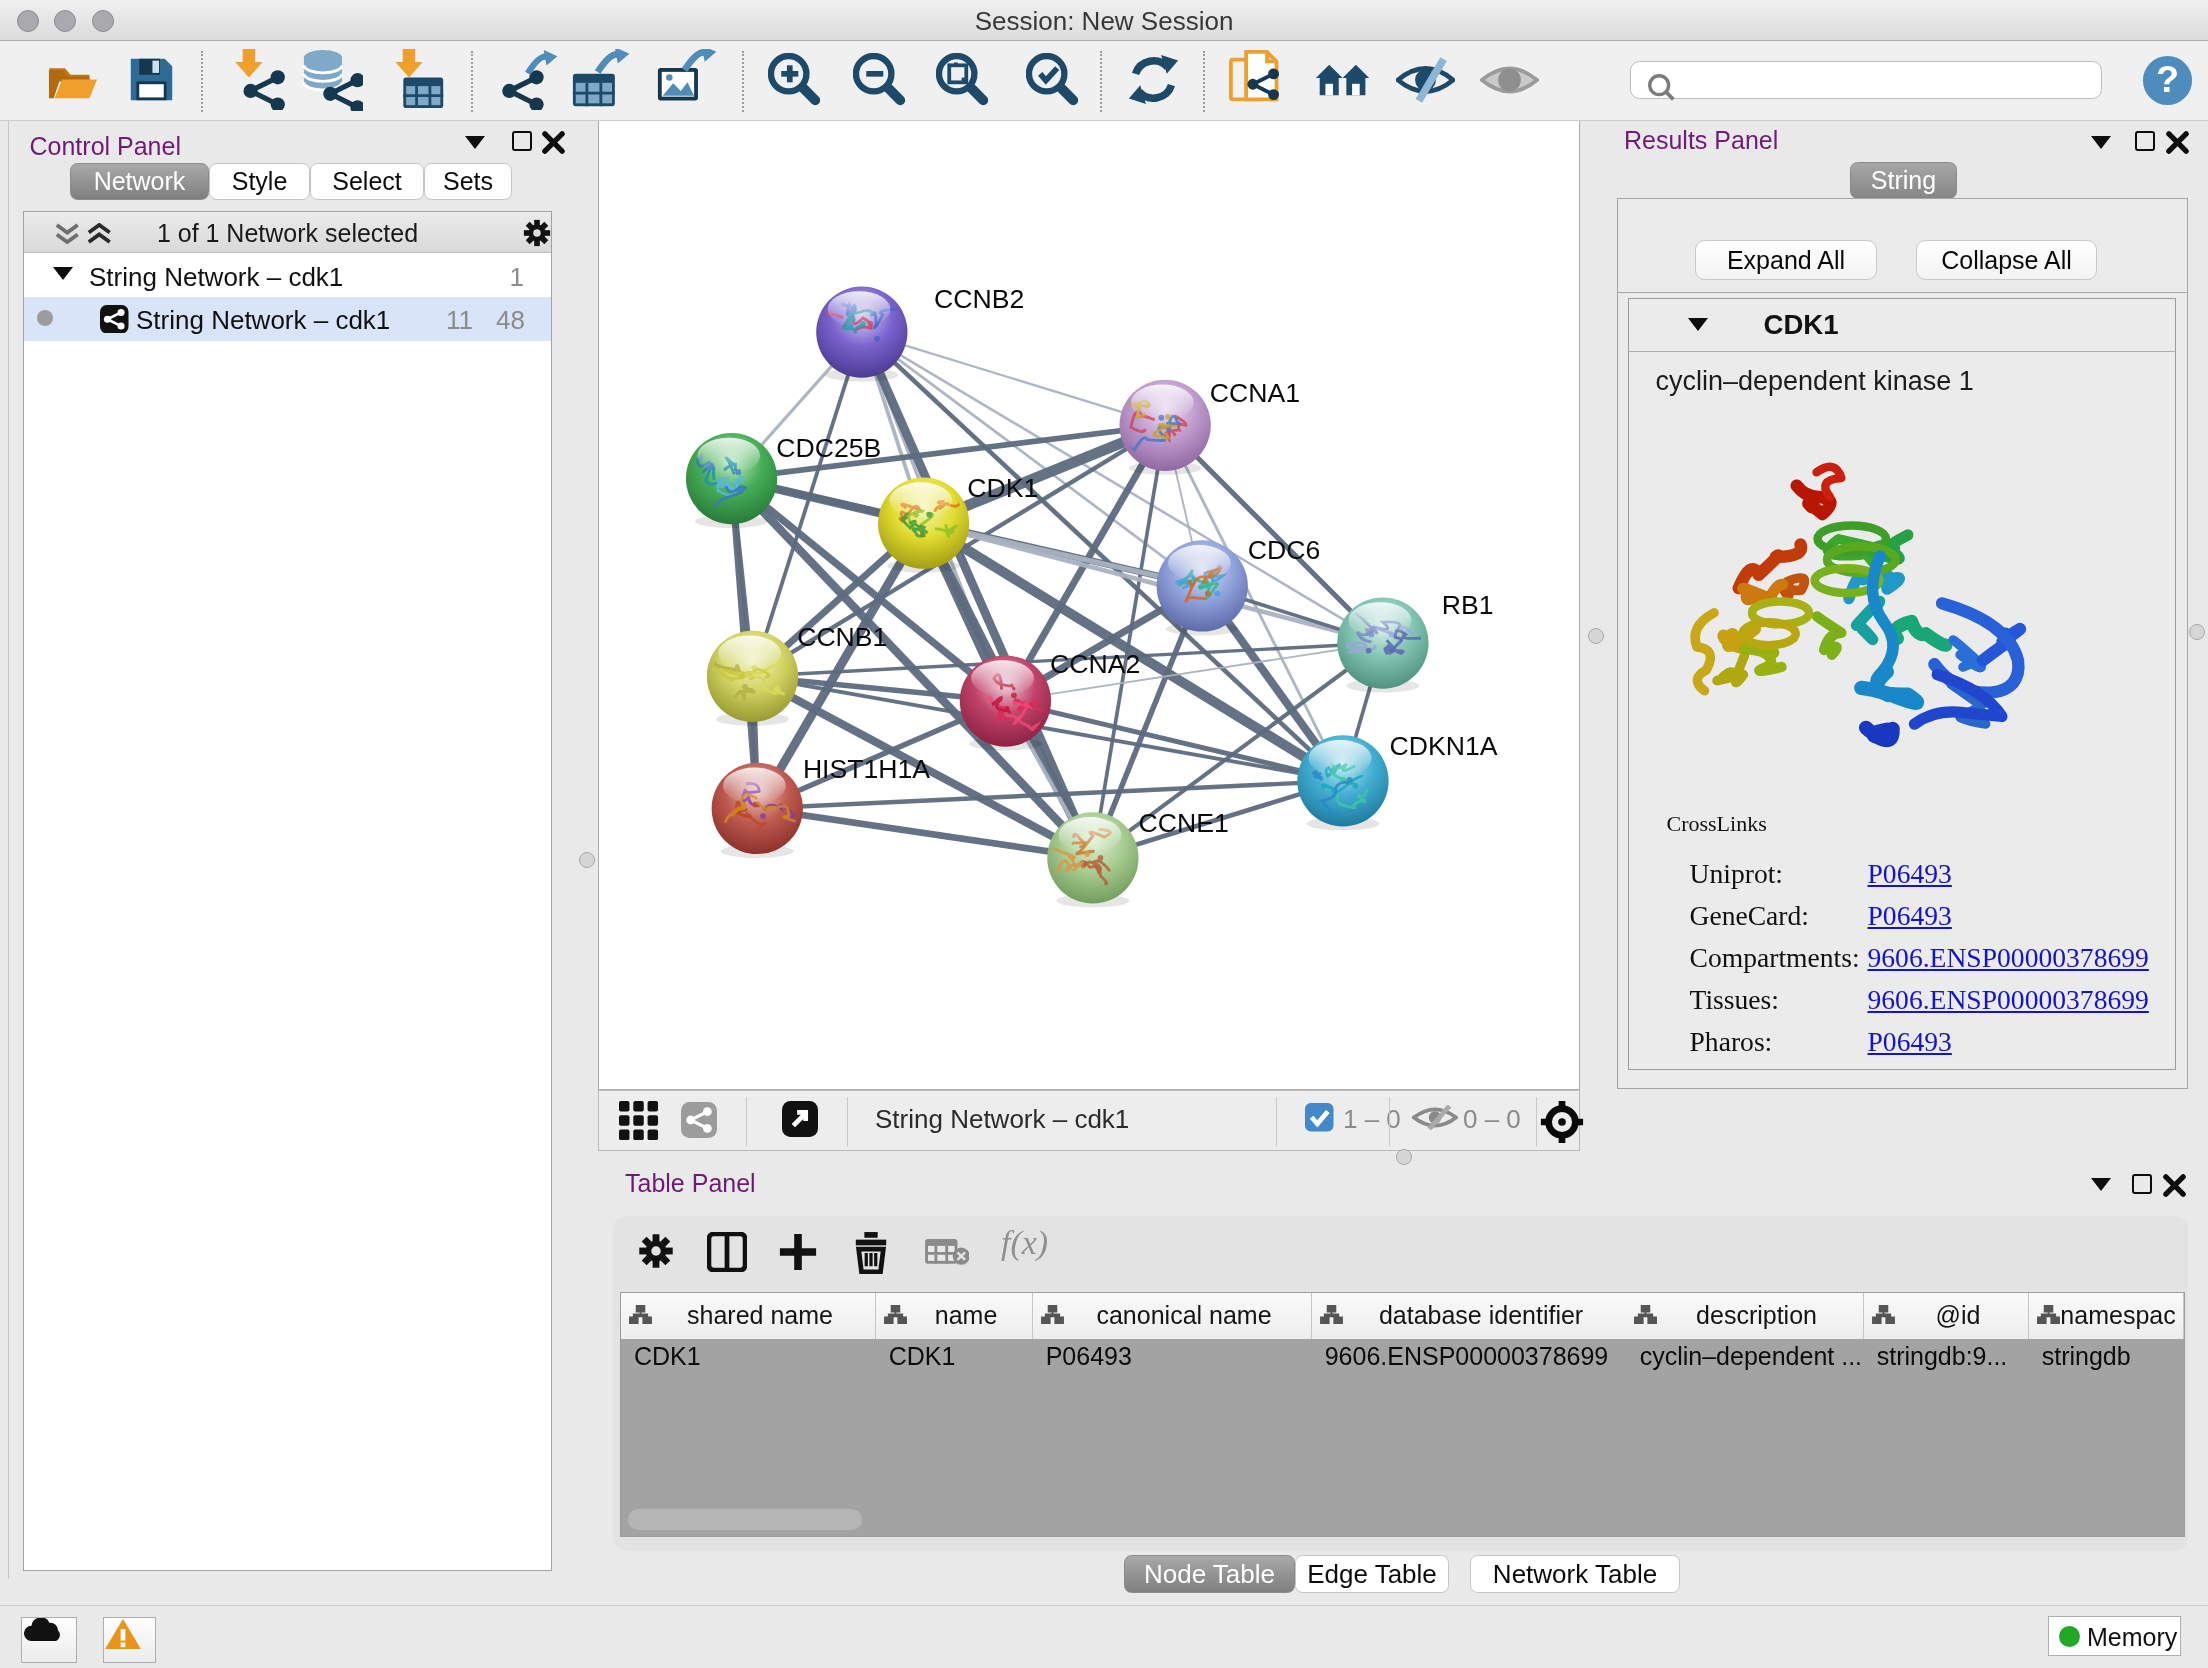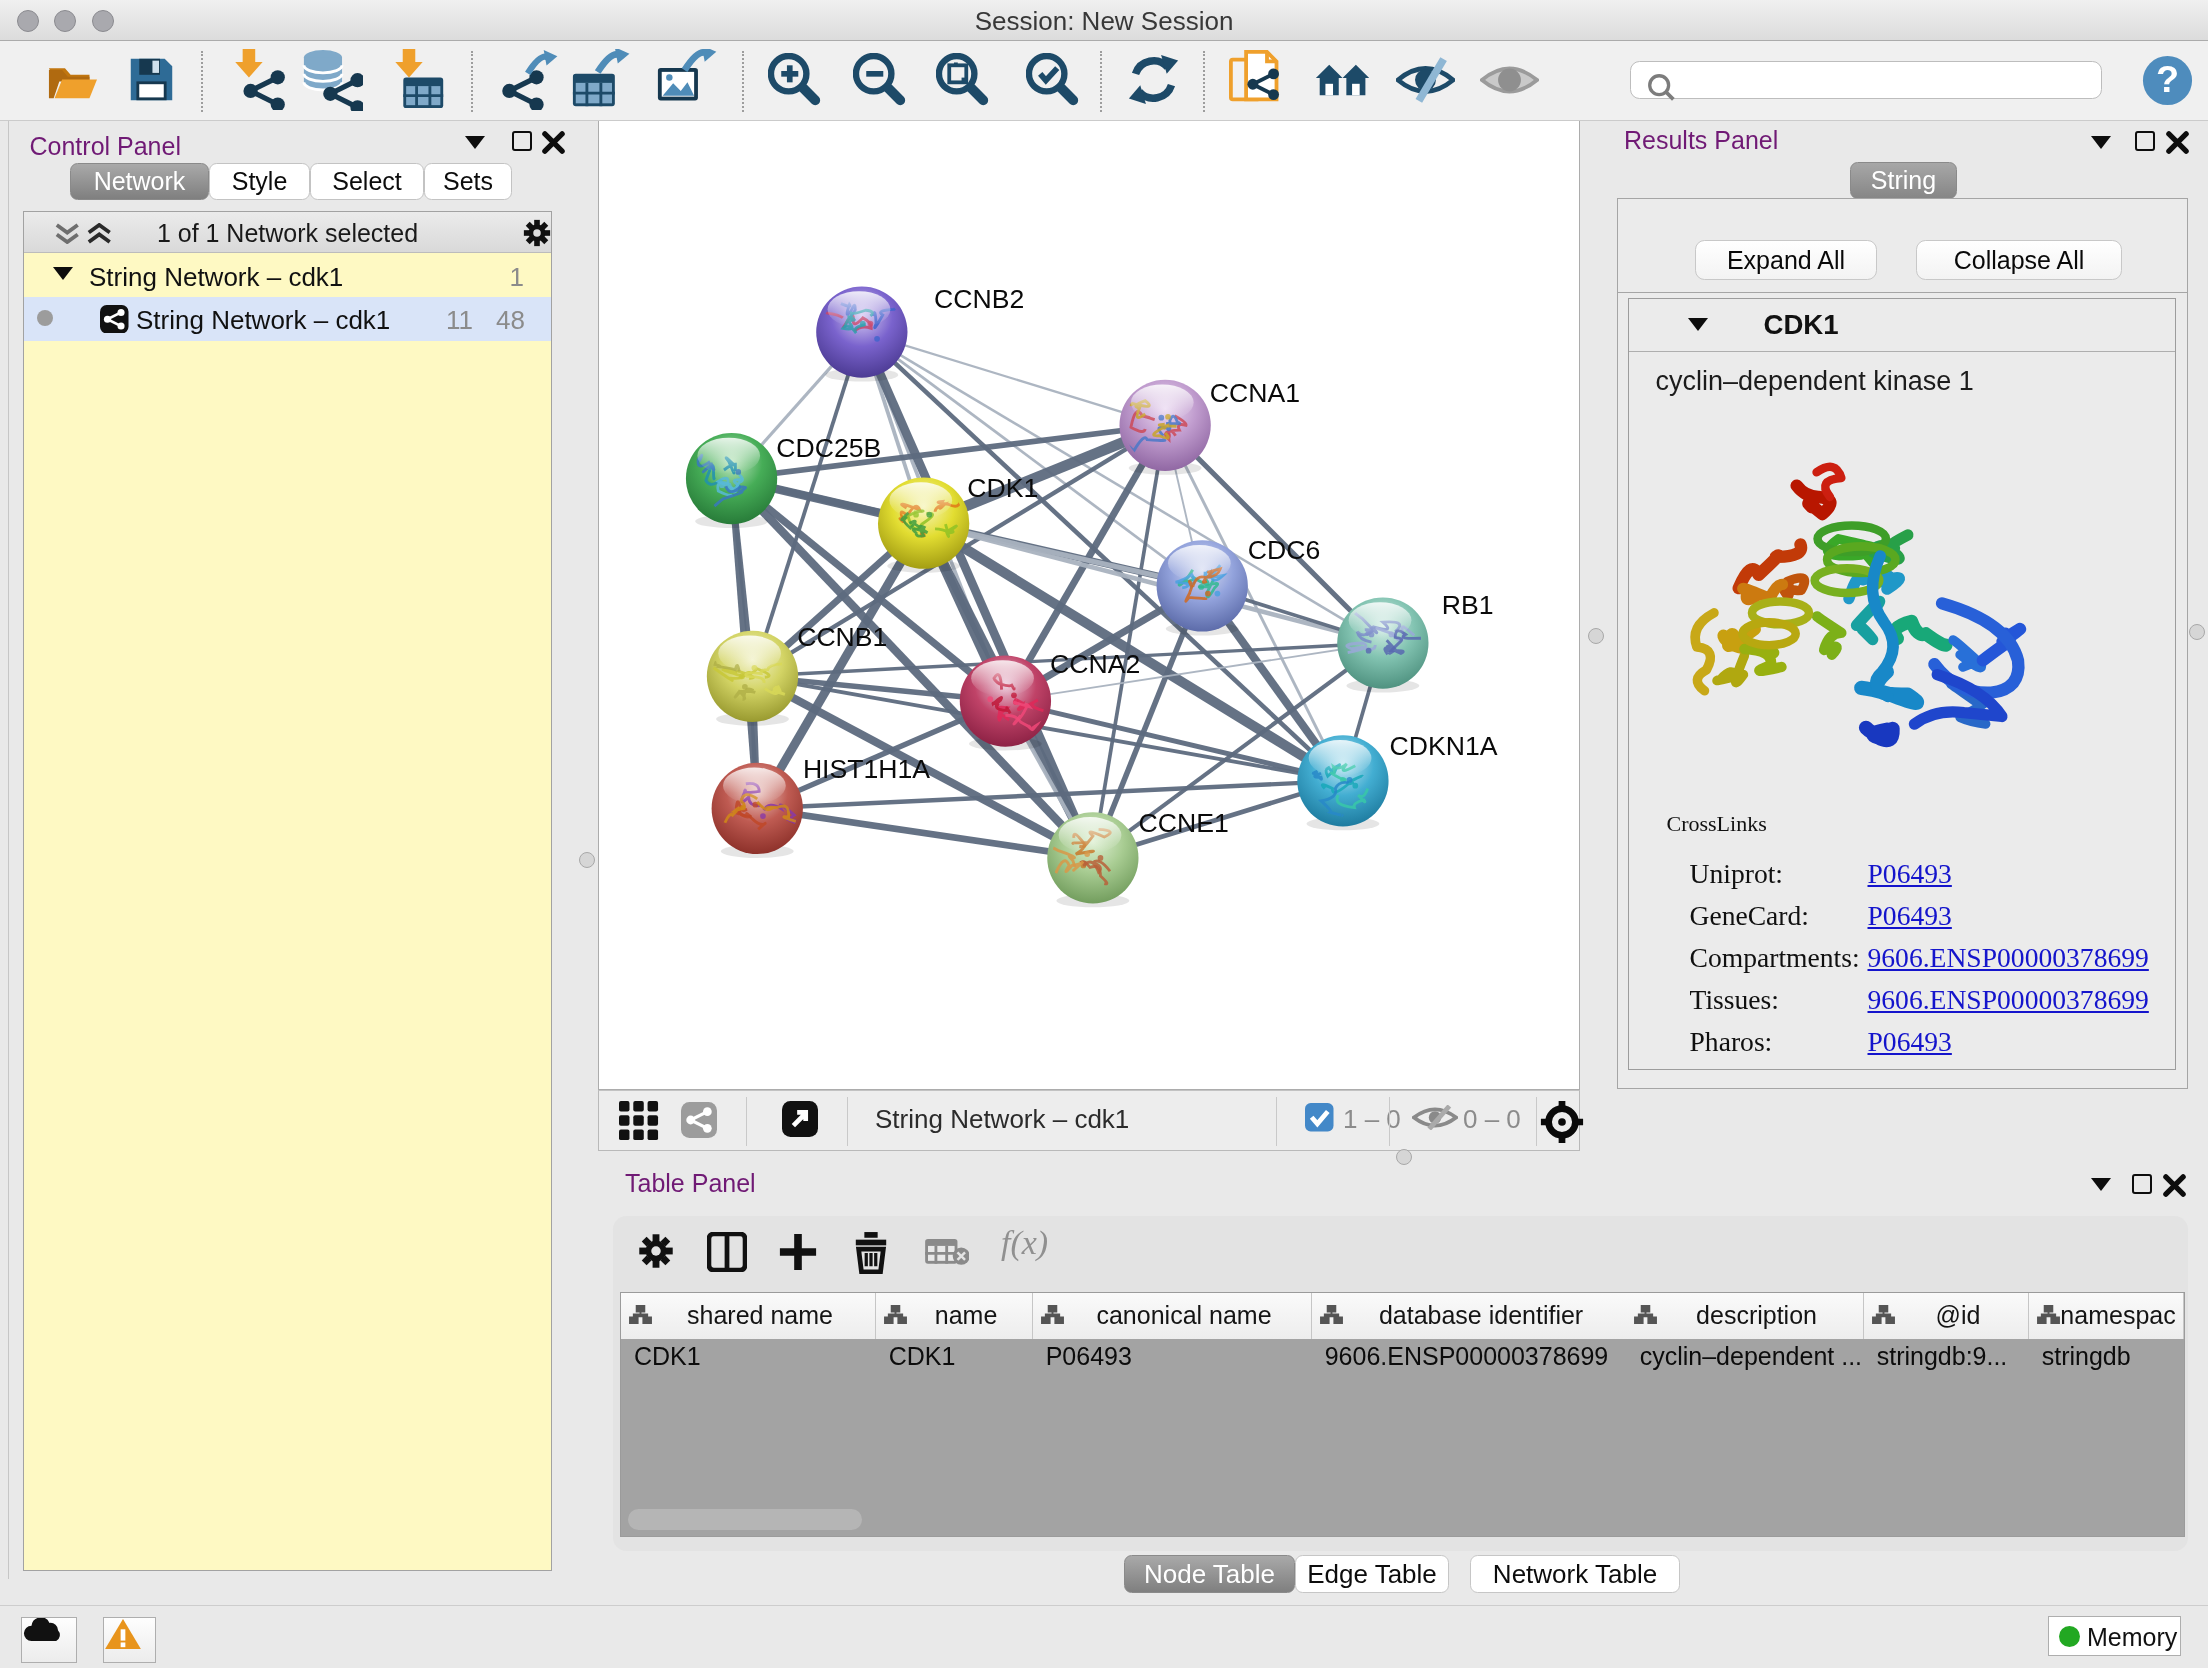--- a/index.html
+++ b/index.html
@@ -10,21 +10,21 @@
 .tl{position:absolute;top:9.5px;width:22px;height:22px;border-radius:50%;background:#a9a9ae;border:1px solid #8b8b90}
 .title{position:absolute;top:5.7px;left:0;width:100%;text-align:center;font-size:26px;color:#383838}
 .toolbar{left:0;top:41px;width:2208px;height:80px;background:#f0f0f0;border-bottom:1px solid #cbcbcb}
 .tsep{position:absolute;top:9.5px;height:61px;width:0;border-left:2.9px dotted #9d9d9d}
 .search{position:absolute;left:1630px;top:20px;width:472px;height:38px;background:#fff;border:1.9px solid #bdbdbd;border-radius:9.5px}
 .panelTitle{font-size:25px;color:#701a75}
 .tri{width:0;height:0;border-left:10.5px solid transparent;border-right:10.5px solid transparent;border-top:13.3px solid #0d0d0d;display:inline-block}
 .sqbox{width:20px;height:20px;border:2.9px solid #0d0d0d;border-radius:2.9px;display:inline-block}
 .tabbtn{position:absolute;height:37px;background:#fff;border:1px solid #c3c3c3;border-radius:7.6px;text-align:center;font-size:25px;line-height:34px;color:#0c0c0c}
 .tabsel{background:linear-gradient(#a9a9a9,#7f7f7f);color:#fff;border-color:#8a8a8a}
-.ctrlbox{left:23px;top:211px;width:529px;height:1360px;background:#fef9c3;border:1.9px solid #a2a2a2}
+.ctrlbox{left:23px;top:211px;width:529px;height:1360px;background:#ffffff;border:1.9px solid #a2a2a2}
 .ctrlhead{position:absolute;left:0;top:0;width:100%;height:41px;background:linear-gradient(#ebebeb,#d9d9d9);border-bottom:1.9px solid #bcbcbc}
 .row2{position:absolute;left:0;top:42px;width:100%;height:43px}
 .row3{position:absolute;left:0;top:85px;width:100%;height:44px;background:#d9e4f8}
 .num{color:#8b8b8b}
 .netview{left:598px;top:121px;width:982px;height:969px;background:#fff;border:1.9px solid #acacac;border-top:none}
 .netfoot{left:598px;top:1090px;width:982px;height:61px;background:#ededed;border:1.9px solid #b9b9b9;border-top:1.9px solid #c2c2c2}
 .vsep{position:absolute;top:5.7px;height:49px;width:0;border-left:1.9px solid #c9c9c9}
 .resTitle{left:1624px;top:126px}
 .stringtab{left:1850px;top:162px;width:107px;height:37px;background:linear-gradient(#a7a7a7,#868686);border:1px solid #8a8a8a;border-radius:7.6px;color:#fff;font-size:25px;text-align:center;line-height:35px}
 .resbox{left:1617px;top:198px;width:571px;height:891px;background:#ebebeb;border:1.9px solid #a5a5a5}
@@ -617,21 +617,21 @@
 <div class="dot" style="left:2189px;top:624px"></div>
 <div class="abs panelTitle resTitle">Results Panel</div>
 <div class="abs tri" style="left:2091px;top:136px"></div>
 <div class="abs sqbox" style="left:2135px;top:131px"></div>
 <svg class="abs" style="left:2166px;top:131px" width="23" height="23" viewBox="0 0 24 24">
     <path d="M3,3 L21,21 M21,3 L3,21" stroke="#0d0d0d" stroke-width="5.5" stroke-linecap="round"></path>
   </svg>
 <div class="abs stringtab">String</div>
 <div class="abs resbox">
 <div class="btn" style="left:77px;top:41px;width:182px;line-height:38px">Expand All</div>
-<div class="btn" style="left:298px;top:41px;width:206px;line-height:38px">Collapse All</div>
+<div class="btn" style="left:298px;top:41px;width:181px;line-height:38px">Collapse All</div>
 <div style="position:absolute;left:0;top:93px;width:100%;height:0;border-top:1.9px solid #a5a5a5"></div>
 <div class="innerbox">
 <div class="cdkhead">
         <div class="tri" style="position:absolute;left:59px;top:19px"></div>
         <div style="position:absolute;left:135px;top:9.5px;font-size:27.6px;font-weight:bold">CDK1</div>
       </div>
 <div class="desc">cyclin–dependent kinase 1</div>
 <svg style="position:absolute;left:28.5px;top:152px" width="380" height="319" viewBox="0 0 400 335">
         <g fill="none" stroke-linecap="round" stroke-linejoin="round">
           <path d="M163,59 q-11,-11 11,7 q19,-16 -4,-18 q-14,0 -23,-12" stroke="#b81600" stroke-width="13"></path>

